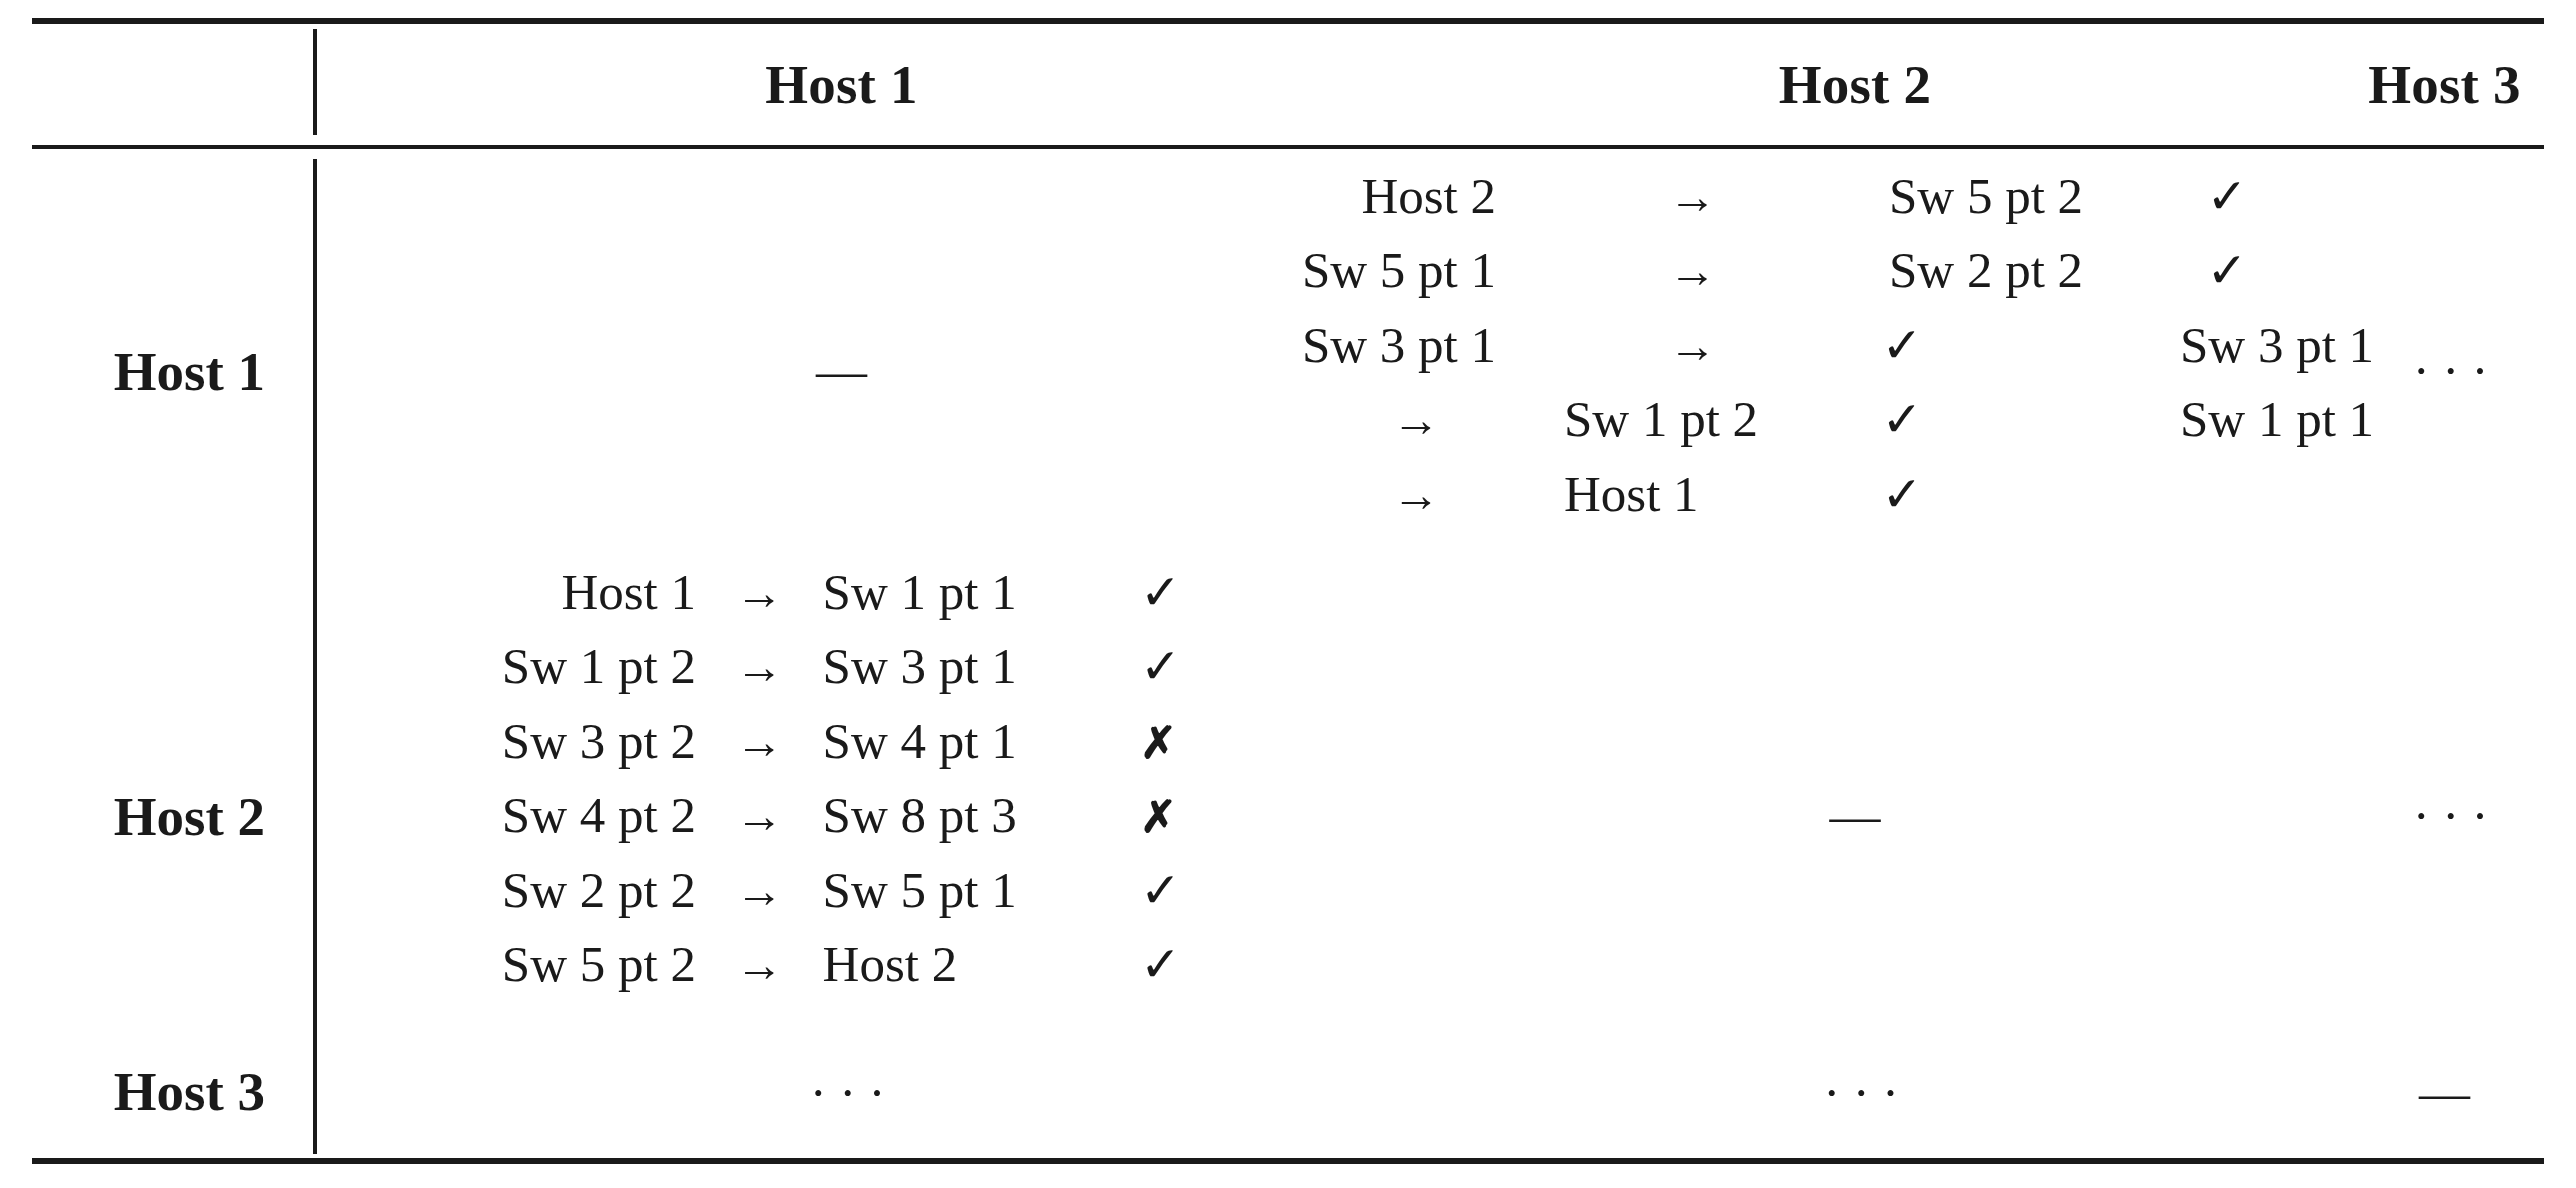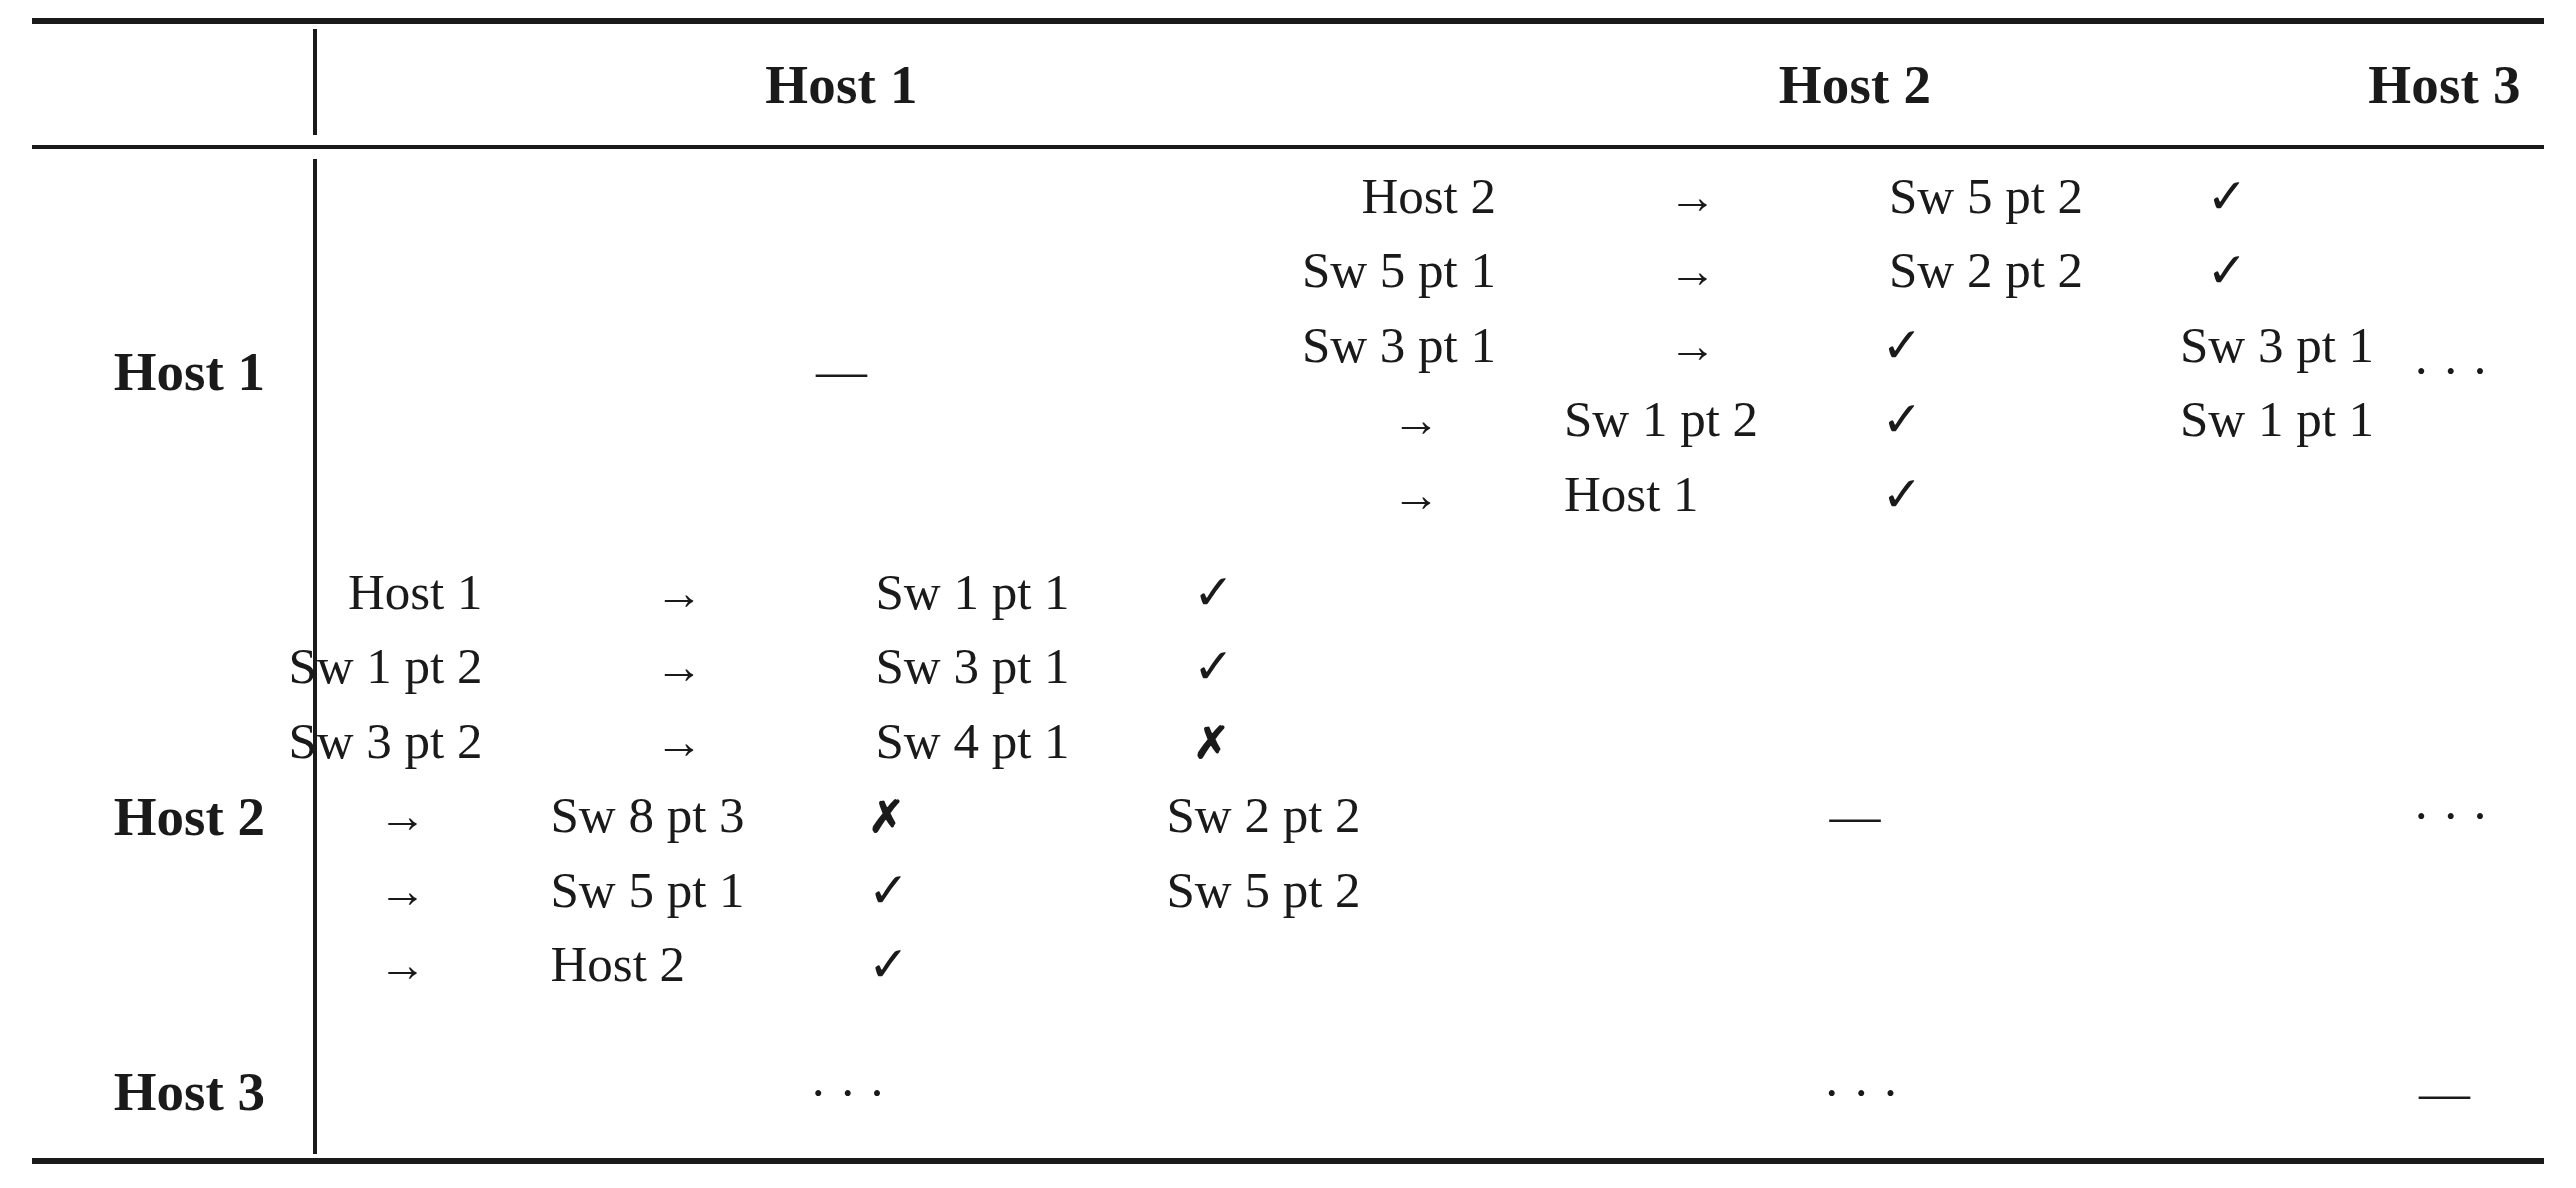--- a/index.html
+++ b/index.html
@@ -191,20 +191,21 @@
         <div class="p-dst">Sw 1 pt 1</div>
         <div class="p-mark">✓</div>
         <div class="p-src">Sw 1 pt 2</div>
         <div class="p-arr">→</div>
         <div class="p-dst">Sw 3 pt 1</div>
         <div class="p-mark">✓</div>
         <div class="p-src">Sw 3 pt 2</div>
         <div class="p-arr">→</div>
         <div class="p-dst">Sw 4 pt 1</div>
         <div class="p-mark mark-fail">✗</div>
+        <div class="p-src">Sw 4 pt 2</div>
         <div class="p-arr">→</div>
         <div class="p-dst">Sw 8 pt 3</div>
         <div class="p-mark mark-fail">✗</div>
         <div class="p-src">Sw 2 pt 2</div>
         <div class="p-arr">→</div>
         <div class="p-dst">Sw 5 pt 1</div>
         <div class="p-mark">✓</div>
         <div class="p-src">Sw 5 pt 2</div>
         <div class="p-arr">→</div>
         <div class="p-dst">Host 2</div>

